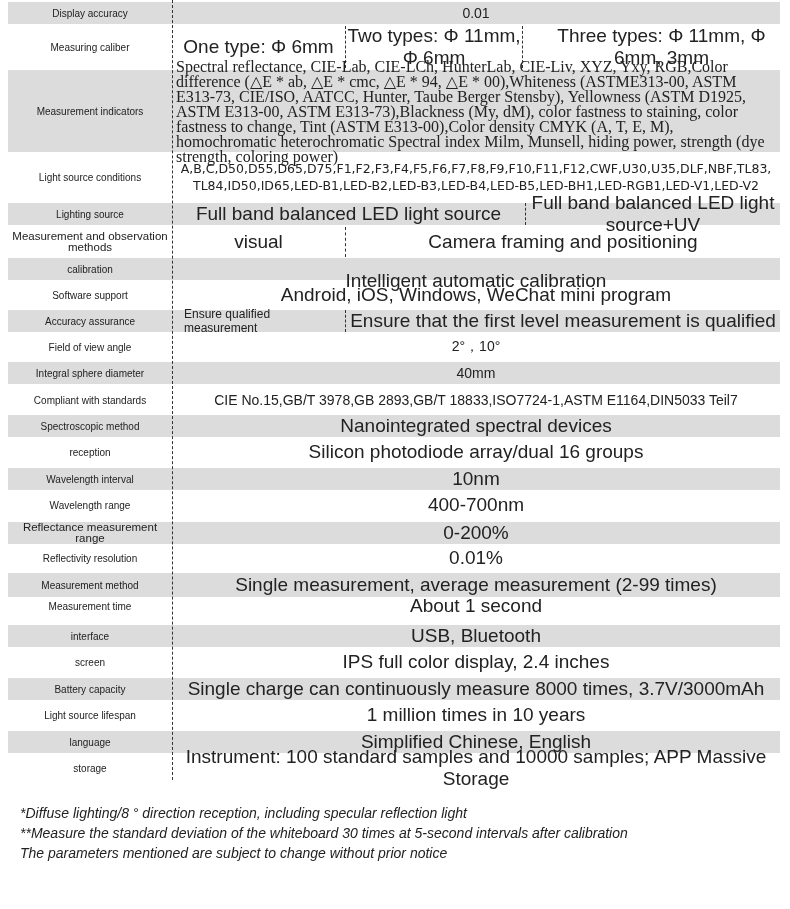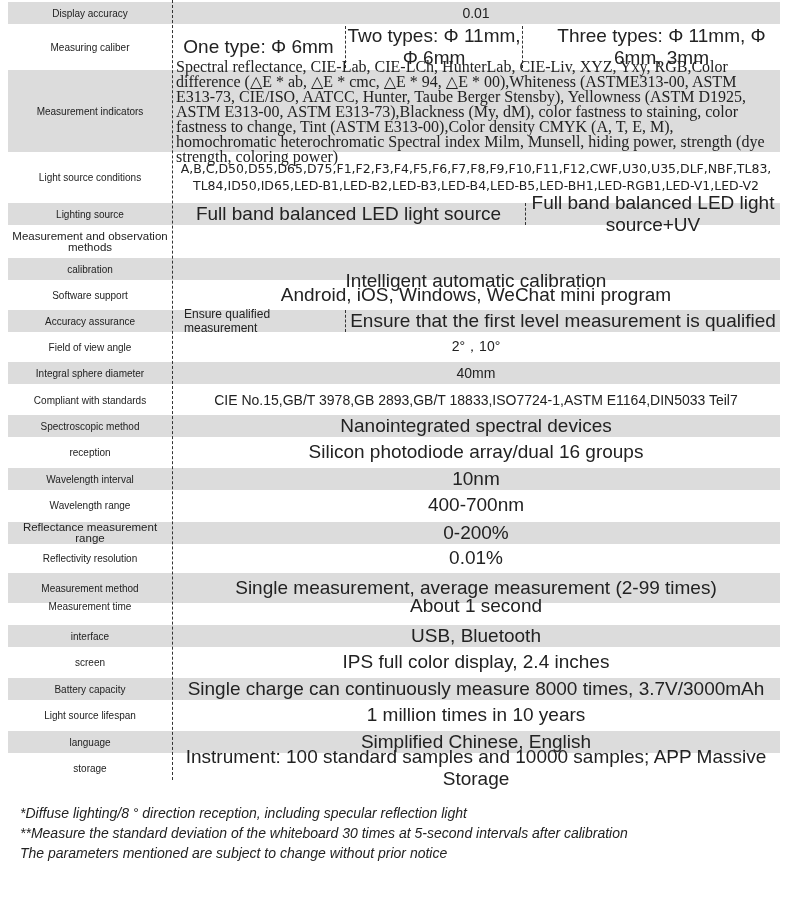--- a/index.html
+++ b/index.html
@@ -60,20 +60,24 @@
   <div class="row shade" style="top:203px;height:22px;">
     <div class="label">Lighting source</div>
     <div class="vals">
       <div class="cell" style="width:353px;">Full band balanced LED light source</div>
       <div class="cell sep" style="flex:1;">Full band balanced LED light source+UV</div>
     </div>
   </div>
 
   <div class="row" style="top:227px;height:30px;">
     <div class="label small">Measurement and observation methods</div>
+    <div class="vals">
+      <div class="cell" style="width:173px;">visual</div>
+      <div class="cell sep" style="flex:1;">Camera framing and positioning</div>
+    </div>
   </div>
 
   <div class="row shade" style="top:258px;height:22px;">
     <div class="label">calibration</div>
     <div class="vals">
       <div class="cell" style="width:100%;margin-top:24px;">Intelligent automatic calibration</div>
     </div>
   </div>
 
   <div class="row" style="top:282px;height:26px;">
@@ -147,21 +151,21 @@
     </div>
   </div>
 
   <div class="row" style="top:546px;height:24px;">
     <div class="label">Reflectivity resolution</div>
     <div class="vals">
       <div class="cell" style="width:100%;">0.01%</div>
     </div>
   </div>
 
-  <div class="row shade" style="top:573px;height:30px;">
+  <div class="row shade" style="top:573px;height:24px;">
     <div class="label">Measurement method</div>
     <div class="vals">
       <div class="cell" style="width:100%;">Single measurement, average measurement (2-99 times)</div>
     </div>
   </div>
 
   <div class="row" style="top:593px;height:26px;">
     <div class="label">Measurement time</div>
     <div class="vals">
       <div class="cell" style="width:100%;">About 1 second</div>

